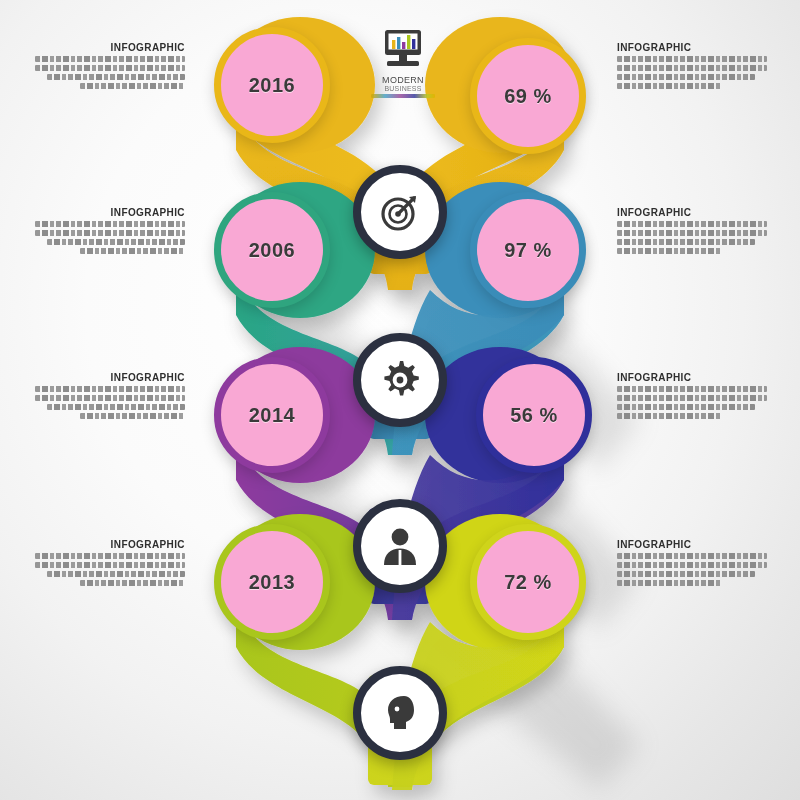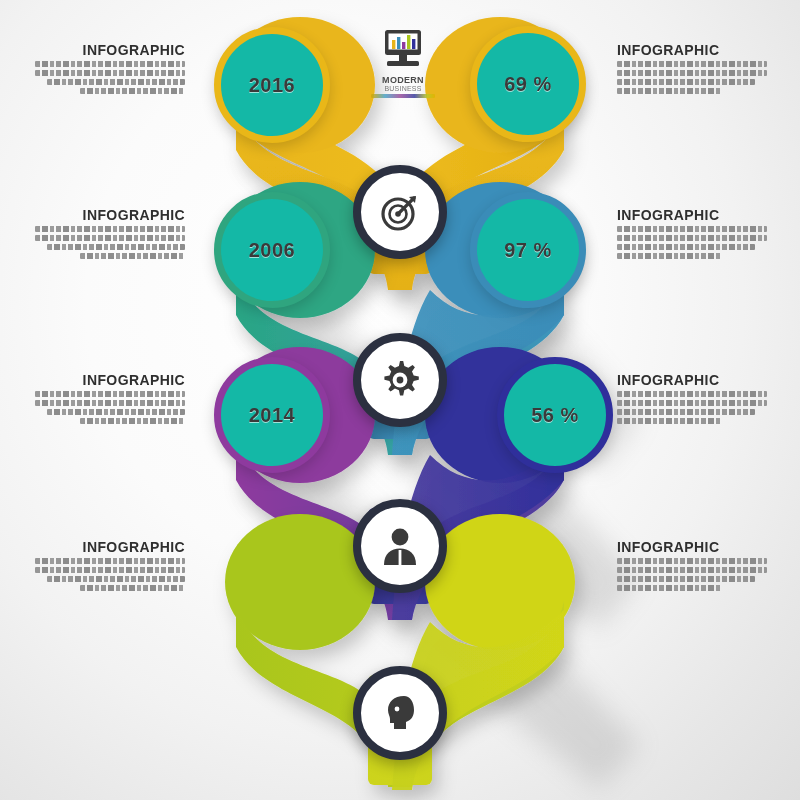--- a/index.html
+++ b/index.html
@@ -16,21 +16,21 @@
   #ribbons{position:absolute;left:0;top:0;width:800px;height:800px;}
 
   
   .node{
     position:absolute;border-radius:50%;
     box-sizing:border-box;
     display:flex;align-items:center;justify-content:center;
   }
   .side-node{
     width:116px;height:116px;
-    background:#14b8a6;
+    background:#f9a8d4;
     border:7px solid #cccccc;
     box-shadow:0 5px 14px rgba(0,0,0,.17);
   }
   .side-node .lbl{
     font-size:20px;font-weight:bold;color:#3a3a3a;
     letter-spacing:.5px;
     text-shadow:0 1px 0 rgba(255,255,255,.6);
   }
 
   .icon-node{
@@ -40,39 +40,39 @@
     box-shadow:0 5px 14px rgba(0,0,0,.28);
   }
   .icon-node svg{display:block;}
 
   
   #logo{
     position:absolute;left:358px;top:28px;width:90px;height:82px;
     display:flex;flex-direction:column;align-items:center;justify-content:flex-start;
   }
   #logo .logo-word{
-    margin-top:2px;font-size:9px;font-weight:bold;color:#4a4a4a;
+    margin-top:2px;font-size:9px;font-weight:normal;color:#4a4a4a;
     letter-spacing:.3px;line-height:1.05;text-align:center;
     filter:blur(.5px);
   }
   #logo .logo-sub{
     font-size:7px;color:#777;letter-spacing:.2px;filter:blur(.6px);
   }
   #logo .logo-bar{
     margin-top:2px;width:64px;height:4px;
     background:linear-gradient(90deg,#d6a900 0%,#4aa3c7 22%,#9b4f9b 45%,#3b3f9e 68%,#bcc923 88%,#e0b300 100%);
     opacity:.85;border-radius:1px;
   }
 
   
   .txtblock{position:absolute;width:150px;}
   .txtblock.left{text-align:right;}
   .txtblock.right{text-align:left;}
   .txtblock .t-title{
-    font-size:14px;font-weight:bold;color:#2f2f2f;letter-spacing:.4px;
+    font-size:10px;font-weight:bold;color:#2f2f2f;letter-spacing:.4px;
     filter:blur(.45px);margin-bottom:3px;white-space:nowrap;
   }
   .txtblock .t-line{
     height:6px;margin-bottom:3px;border-radius:1px;
     background:repeating-linear-gradient(90deg,
        #8a8a8a 0px,#8a8a8a 5px, rgba(0,0,0,0) 5px, rgba(0,0,0,0) 7px,
        #7e7e7e 7px,#7e7e7e 13px, rgba(0,0,0,0) 13px, rgba(0,0,0,0) 15px,
        #909090 15px,#909090 19px, rgba(0,0,0,0) 19px, rgba(0,0,0,0) 21px);
     filter:blur(.55px);opacity:.88;
   }
@@ -239,21 +239,21 @@
       <rect x="13" y="33" width="32" height="5" rx="1.6" fill="#3b3b3b"></rect>
     </svg>
     <div class="logo-word">MODERN</div>
     <div class="logo-sub">BUSINESS</div>
     <div class="logo-bar"></div>
   </div>
 
   <div class="node side-node" style="left:214px;top:27px;border-color:#e9b718;">
     <span class="lbl">2016</span>
   </div>
-  <div class="node side-node" style="left:470px;top:26px;border-color:#e9b718;">
+  <div class="node side-node" style="left:470px;top:38px;border-color:#e9b718;">
     <span class="lbl">69 %</span>
   </div>
   <div class="node icon-node" style="left:353px;top:165px;">
     <svg width="44" height="44" viewBox="0 0 44 44">
       <circle cx="20" cy="24" r="15" fill="none" stroke="#3a3a3a" stroke-width="3.2"></circle>
       <circle cx="20" cy="24" r="8.5" fill="none" stroke="#3a3a3a" stroke-width="2.6"></circle>
       <circle cx="20" cy="24" r="2.8" fill="#3a3a3a"></circle>
       <path d="M20,24 L36,8" stroke="#3a3a3a" stroke-width="3.2" stroke-linecap="round"></path>
       <path d="M31,7 L38,6 L37,13 Z" fill="#3a3a3a"></path>
     </svg>
@@ -271,31 +271,37 @@
         <path d="M21,2 l3.2,0 l1.1,5.1 l4.0,1.7 l4.3,-2.9 l2.3,2.3 l-2.9,4.3 l1.7,4.0 l5.1,1.1 l0,3.2 l-5.1,1.1 l-1.7,4.0 l2.9,4.3 l-2.3,2.3 l-4.3,-2.9 l-4.0,1.7 l-1.1,5.1 l-3.2,0 l-1.1,-5.1 l-4.0,-1.7 l-4.3,2.9 l-2.3,-2.3 l2.9,-4.3 l-1.7,-4.0 l-5.1,-1.1 l0,-3.2 l5.1,-1.1 l1.7,-4.0 l-2.9,-4.3 l2.3,-2.3 l4.3,2.9 l4.0,-1.7 Z"></path>
       </g>
       <circle cx="21" cy="21" r="7.4" fill="#ffffff"></circle>
       <circle cx="21" cy="21" r="3.4" fill="#3a3a3a"></circle>
     </svg>
   </div>
 
   <div class="node side-node" style="left:214px;top:357px;border-color:#8e3a9e;align-items:center;">
     <span class="lbl">2014</span>
   </div>
-  <div class="node side-node" style="left:497px;top:357px;border-color:#2f2f9b;">
+  <div class="node side-node" style="left:476px;top:357px;border-color:#2f2f9b;">
     <span class="lbl">56 %</span>
   </div>
   <div class="node icon-node" style="left:353px;top:499px;">
     <svg width="40" height="42" viewBox="0 0 40 42">
       <circle cx="20" cy="12" r="8.4" fill="#3a3a3a"></circle>
       <path d="M4,40 C4,28.5 11,23.5 20,23.5 C29,23.5 36,28.5 36,40 Z" fill="#3a3a3a"></path>
       <rect x="18.6" y="25" width="2.8" height="15" fill="#ffffff"></rect>
     </svg>
   </div>
 
+  <div class="node side-node" style="left:214px;top:524px;border-color:#a9c61c;">
+    <span class="lbl">2013</span>
+  </div>
+  <div class="node side-node" style="left:470px;top:524px;border-color:#cfd41a;">
+    <span class="lbl">72 %</span>
+  </div>
   <div class="node icon-node" style="left:353px;top:666px;">
     <svg width="40" height="42" viewBox="0 0 40 42">
       <path d="M24,4 C14,4 8,10 8,18 C8,22 10,24 10,27 L10,31 L14,31 L14,37 L26,37 L26,30
                C32,28 34,23 34,18 C34,10 30,4 24,4 Z" fill="#3a3a3a"></path>
       <circle cx="17" cy="17" r="2.4" fill="#ffffff"></circle>
     </svg>
   </div>
 
   <div class="txtblock left" style="left:35px;top:42px;">
     <div class="t-title">INFOGRAPHIC</div>

